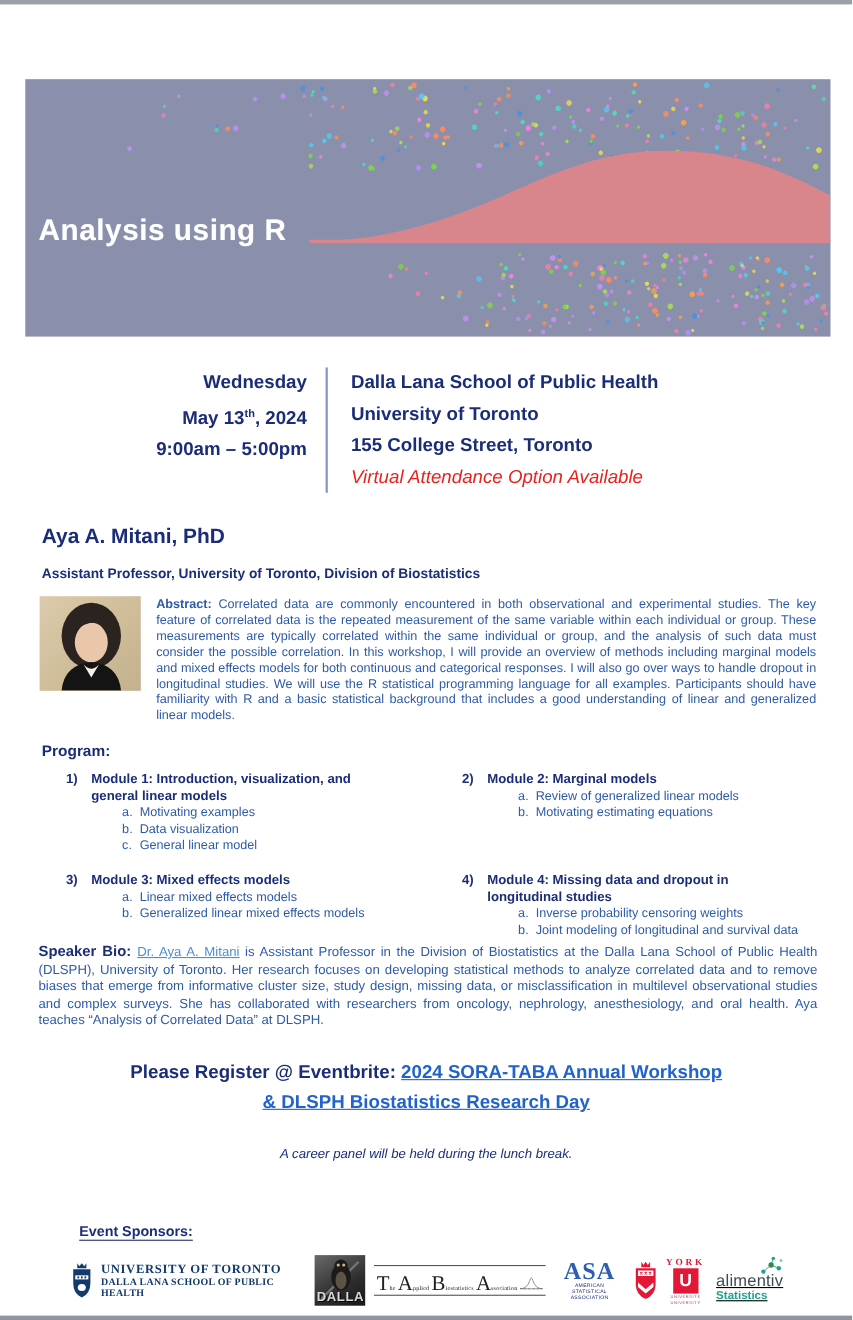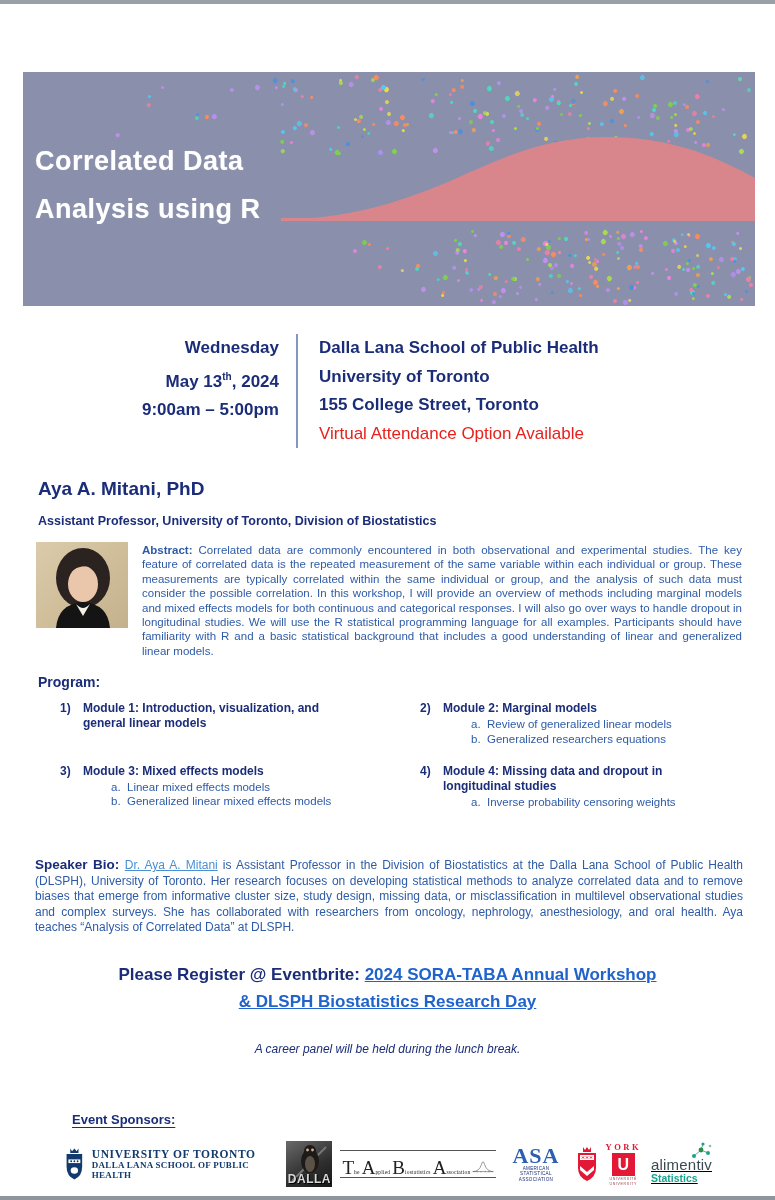--- a/index.html
+++ b/index.html
@@ -19,21 +19,21 @@
   .banner-heading{position:absolute;left:12px;color:#ffffff;font-weight:bold;font-size:27px;letter-spacing:0.5px;
     text-shadow:0 0 1px rgba(255,255,255,.4);}
   .bh1{top:74px;} .bh2{top:122px;}
 
   
   .info{position:absolute;left:0;top:334px;width:775px;display:flex;color:#1b2d78;}
   .info-left{width:279px;text-align:right;font-size:17px;font-weight:bold;line-height:28.5px;}
   .info-divider{width:2px;background:#8496c4;margin-left:17px;}
   .info-right{margin-left:21px;font-size:17px;font-weight:bold;line-height:28.5px;}
   .info sup{font-size:10px;}
-  .virtual{color:#e8211d;font-weight:normal;}
+  .virtual{color:#e8211d;font-weight:normal;font-style:italic;}
 
   .speaker-name{position:absolute;left:38px;top:478px;font-size:19px;font-weight:bold;color:#1b2d78;}
   .speaker-affil{position:absolute;left:38px;top:514px;font-size:12.5px;font-weight:bold;color:#1b2d78;}
 
   
   .photo{position:absolute;left:36px;top:542px;width:92px;height:86px;overflow:hidden;
     background:linear-gradient(135deg,#dbcbab 0%,#cfbd99 55%,#c3b08c 100%);}
   .abstract{position:absolute;left:142px;top:543px;width:600px;font-size:11.5px;line-height:14.4px;
     color:#2e5ba8;text-align:justify;}
   .abstract b{color:#2e5ba8;}
@@ -456,21 +456,20 @@
         <span class="dot" style="left: 330.024px; top: 176.805px; width: 3.8875px; height: 3.8875px; background: rgb(239, 130, 224); opacity: 0.829227;"></span>
         <span class="dot" style="left: 344.6px; top: 171.125px; width: 2.93918px; height: 2.93918px; background: rgb(255, 138, 92); opacity: 0.849339;"></span>
         <span class="dot" style="left: 392.864px; top: 191.74px; width: 4.16405px; height: 4.16405px; background: rgb(255, 138, 92); opacity: 0.967785;"></span>
         <span class="dot" style="left: 418.794px; top: 218.925px; width: 2.78512px; height: 2.78512px; background: rgb(255, 138, 92); opacity: 0.79878;"></span>
         <span class="dot" style="left: 354.936px; top: 193.011px; width: 3.72126px; height: 3.72126px; background: rgb(240, 127, 168); opacity: 0.877414;"></span>
       </div>
     <svg class="curve" viewBox="0 0 732 234" preserveAspectRatio="none">
       <path d="M 258 148 L 262 147 C 322 147 372 132 425 110 C 478 87 520 65 583 65 C 645 65 688 82 732 106 L 732 148 Z" fill="#d8868b"></path>
       <rect x="258" y="146" width="474" height="3" fill="#d8868b"></rect>
     </svg>
-    <div class="banner-heading bh1">Correlated Data</div>
     <div class="banner-heading bh2">Analysis using R</div>
   </div>
 
   <div class="info">
     <div class="info-left">
       <div>Wednesday</div>
       <div><span>May 13</span><sup>th</sup><span>, 2024</span></div>
       <div>9:00am – 5:00pm</div>
     </div>
     <div class="info-divider"></div>
@@ -497,48 +496,54 @@
 
   <div class="abstract"><b>Abstract:</b><span> Correlated data are commonly encountered in both observational and experimental studies. The key feature of correlated data is the repeated measurement of the same variable within each individual or group. These measurements are typically correlated within the same individual or group, and the analysis of such data must consider the possible correlation. In this workshop, I will provide an overview of methods including marginal models and mixed effects models for both continuous and categorical responses. I will also go over ways to handle dropout in longitudinal studies. We will use the R statistical programming language for all examples. Participants should have familiarity with R and a basic statistical background that includes a good understanding of linear and generalized linear models.</span></div>
 
   <div class="program-heading">Program:</div>
 
   <div class="modules">
     <div class="module">
       <div class="num">1)</div>
       <div>
         <div class="mtitle">Module 1: Introduction, visualization, and general linear models</div>
+        <ul>
+          <li><span class="letter">a.</span><span>Motivating examples</span></li>
+          <li><span class="letter">b.</span><span>Data visualization</span></li>
+          <li><span class="letter">c.</span><span>General linear model</span></li>
+        </ul>
       </div>
     </div>
     <div class="module">
       <div class="num">2)</div>
       <div>
         <div class="mtitle">Module 2: Marginal models</div>
         <ul>
           <li><span class="letter">a.</span><span>Review of generalized linear models</span></li>
-          <li><span class="letter">b.</span><span>Generalized researchers equations</span></li>
+          <li><span class="letter">b.</span><span>Motivating estimating equations</span></li>
         </ul>
       </div>
     </div>
     <div class="module">
       <div class="num">3)</div>
       <div>
         <div class="mtitle">Module 3: Mixed effects models</div>
         <ul>
           <li><span class="letter">a.</span><span>Linear mixed effects models</span></li>
           <li><span class="letter">b.</span><span>Generalized linear mixed effects models</span></li>
         </ul>
       </div>
     </div>
     <div class="module">
       <div class="num">4)</div>
       <div>
         <div class="mtitle">Module 4: Missing data and dropout in longitudinal studies</div>
         <ul>
           <li><span class="letter">a.</span><span>Inverse probability censoring weights</span></li>
+          <li><span class="letter">b.</span><span>Joint modeling of longitudinal and survival data</span></li>
         </ul>
       </div>
     </div>
   </div>
 
   <div class="bio"><span class="bio-label">Speaker Bio: </span><a>Dr. Aya A. Mitani</a><span> is Assistant Professor in the Division of Biostatistics at the Dalla Lana School of Public Health (DLSPH), University of Toronto. Her research focuses on developing statistical methods to analyze correlated data and to remove biases that emerge from informative cluster size, study design, missing data, or misclassification in multilevel observational studies and complex surveys. She has collaborated with researchers from oncology, nephrology, anesthesiology, and oral health. Aya teaches “Analysis of Correlated Data” at DLSPH.</span></div>
 
   <div class="register">
     <div><span>Please Register @ Eventbrite: </span><a>2024 SORA-TABA Annual Workshop</a></div>
     <div><a>&amp; DLSPH Biostatistics Research Day</a></div>

